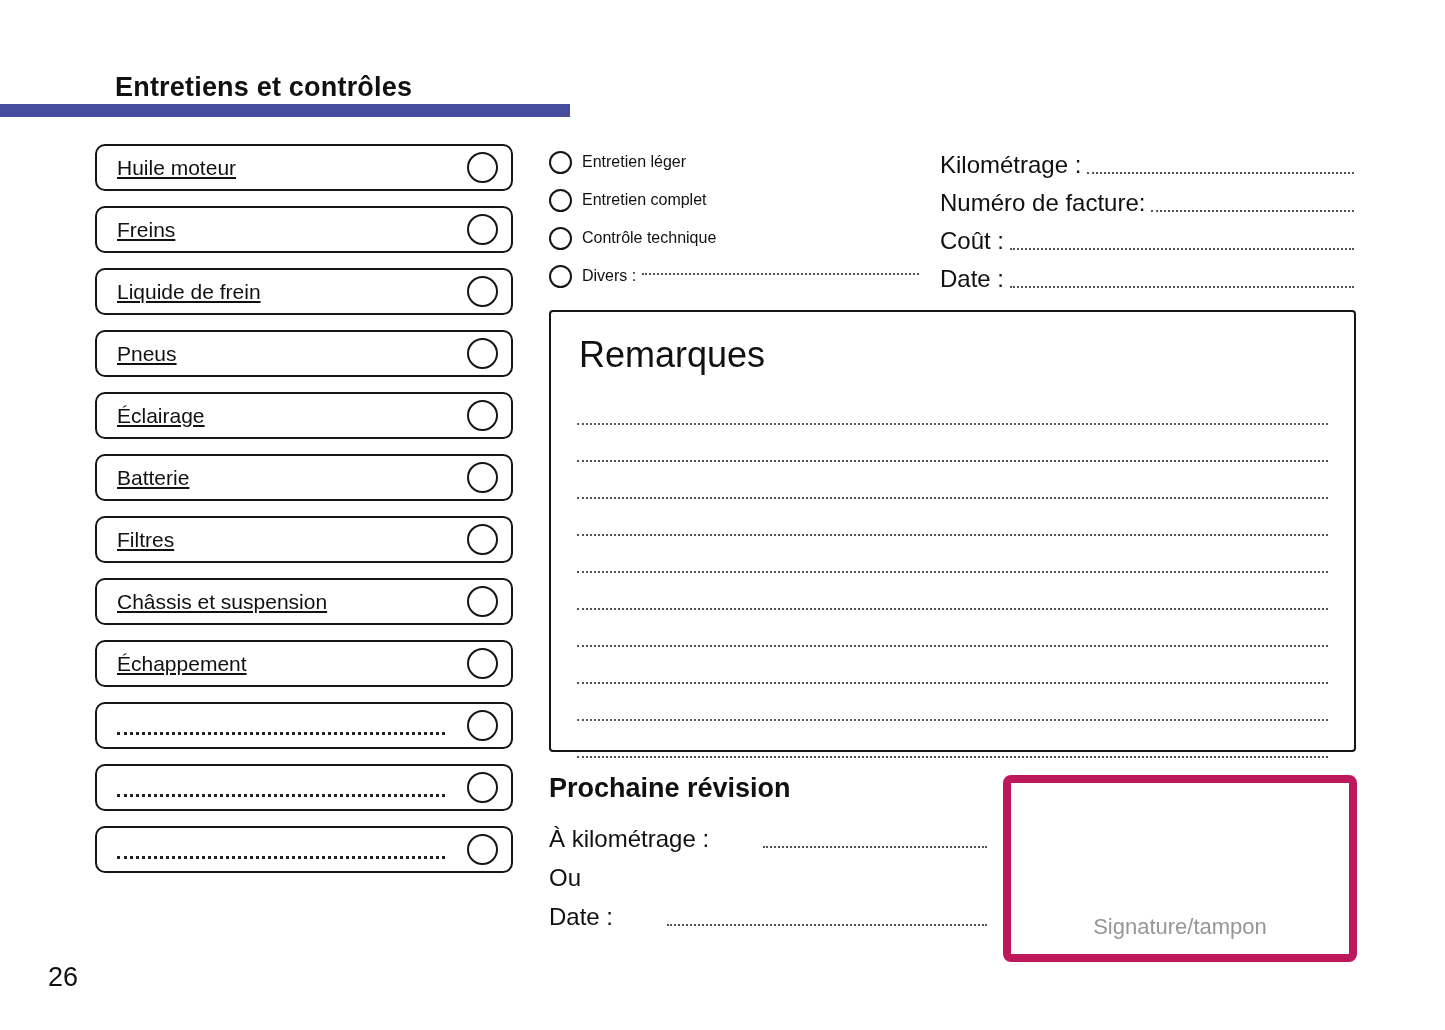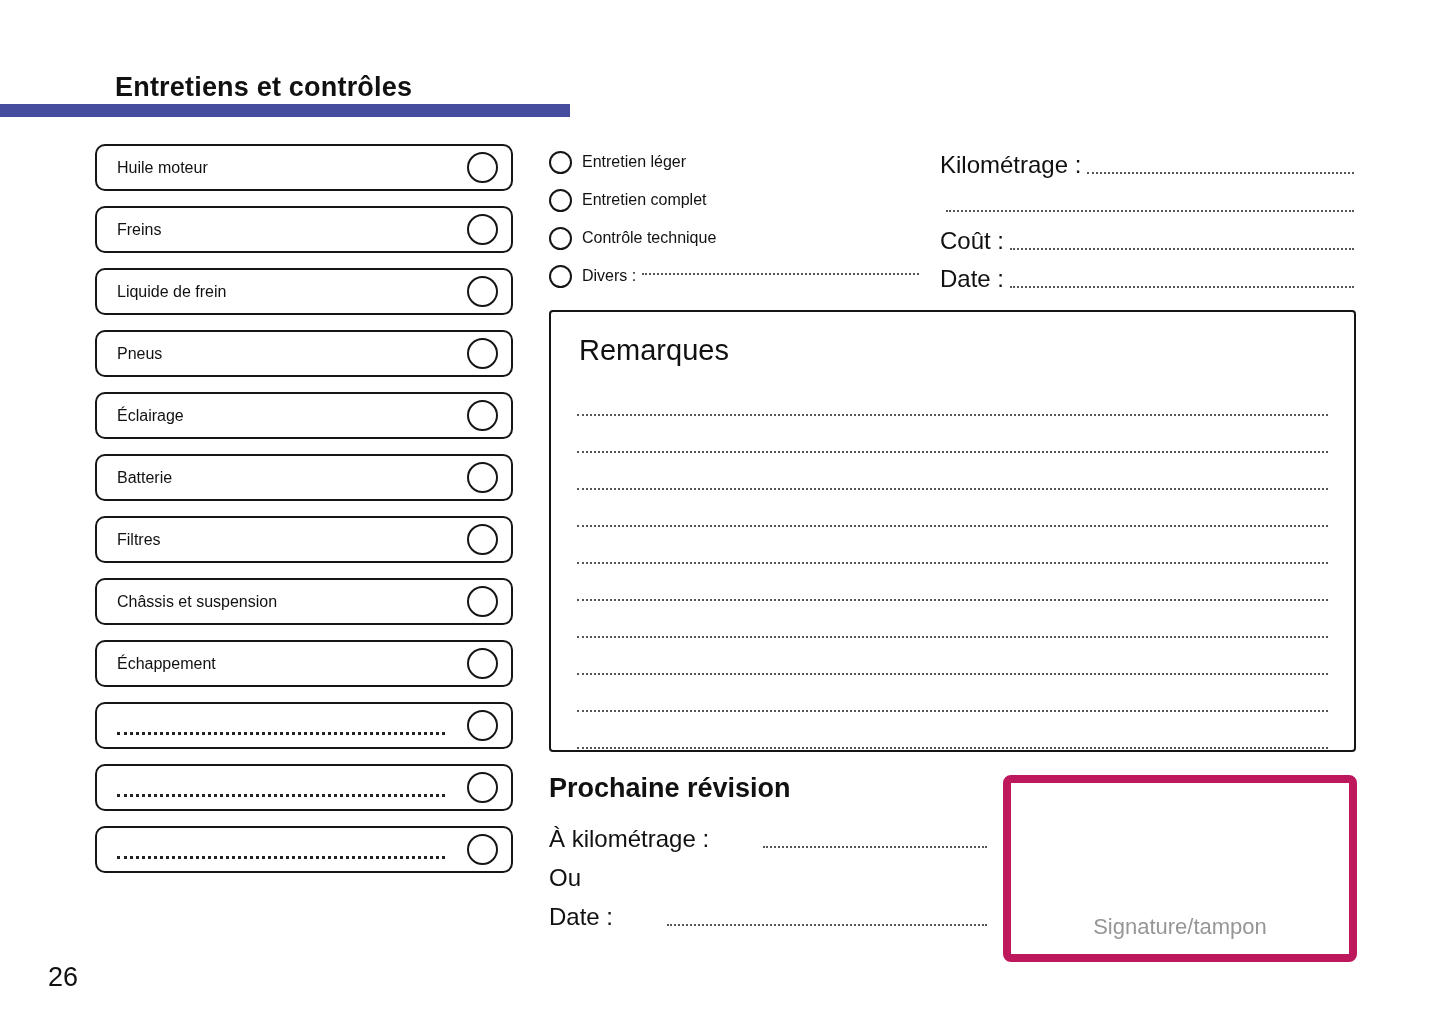--- a/index.html
+++ b/index.html
@@ -12,21 +12,21 @@
   .title-bar { position: absolute; left: 0; top: 104px; width: 570px; height: 13px; background: #464c9e; }
 
   
   .checklist { position: absolute; left: 95px; top: 144px; width: 418px; }
   .check-item {
     display: flex; align-items: center;
     height: 47px; margin-bottom: 15px;
     border: 2.5px solid #151515; border-radius: 10px;
     padding: 0 13px 0 20px; background: #fff;
   }
-  .check-item .label { font-size: 16px; white-space: nowrap; }
+  .check-item .label { font-size: 21px; white-space: nowrap; text-decoration: underline; }
   .circle {
     width: 31px; height: 31px; flex: none;
     border: 2.5px solid #151515; border-radius: 50%;
     margin-left: auto; background: #fff;
   }
   .fill-dots { flex: 1; margin: 0 22px 12px 0; border-bottom: 3px dotted #222; align-self: flex-end; }
 
   
   .radio-group { position: absolute; left: 549px; top: 143px; width: 372px; }
   .radio-row { display: flex; align-items: center; height: 38px; }
@@ -41,21 +41,21 @@
   .field-group { position: absolute; left: 940px; top: 143px; width: 416px; }
   .field-row { display: flex; align-items: flex-end; height: 38px; font-size: 24px; }
   .field-row .flabel { white-space: nowrap; padding-bottom: 2px; }
   .field-row .leader { margin-bottom: 7px; }
 
   
   .remarks {
     position: absolute; left: 549px; top: 310px; width: 807px; height: 442px;
     border: 2.5px solid #151515; border-radius: 4px; background: #fff;
   }
-  .remarks-title { font-size: 29px; margin: 22px 0 0 28px; }
+  .remarks-title { font-size: 36px; margin: 22px 0 0 28px; }
   .remark-lines { margin-top: 12px; }
   .remark-line { height: 37px; margin: 0 26px; border-bottom: 2px dotted #555; }
 
   
   .next-service { position: absolute; left: 549px; top: 773px; width: 440px; }
   .ns-title { font-size: 27px; font-weight: bold; margin-bottom: 12px; }
   .ns-row { display: flex; align-items: flex-end; height: 39px; font-size: 24px; gap: 48px; }
   .ns-row .flabel { white-space: nowrap; padding-bottom: 2px; }
   .ns-row .leader { margin-bottom: 7px; }
 
@@ -148,20 +148,21 @@
       <span class="leader"></span>
     </div>
   </div>
 
   <div class="field-group">
     <div class="field-row">
       <span class="flabel">Kilométrage :</span>
       <span class="leader"></span>
     </div>
     <div class="field-row">
+      <span class="flabel">Numéro de facture:</span>
       <span class="leader"></span>
     </div>
     <div class="field-row">
       <span class="flabel">Coût :</span>
       <span class="leader"></span>
     </div>
     <div class="field-row">
       <span class="flabel">Date :</span>
       <span class="leader"></span>
     </div>

